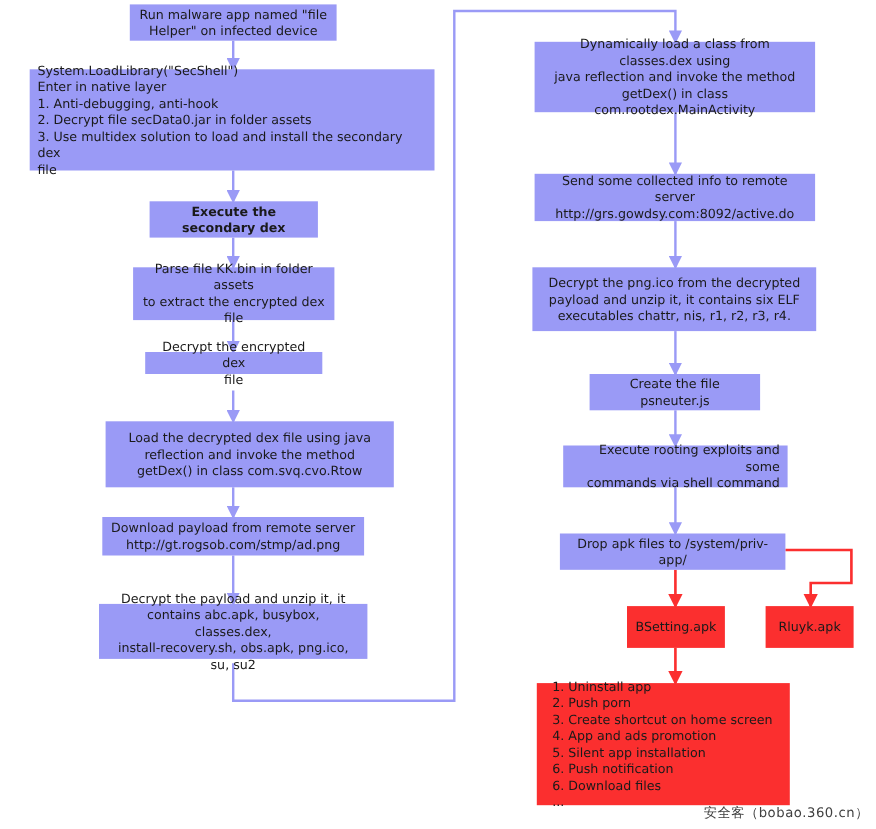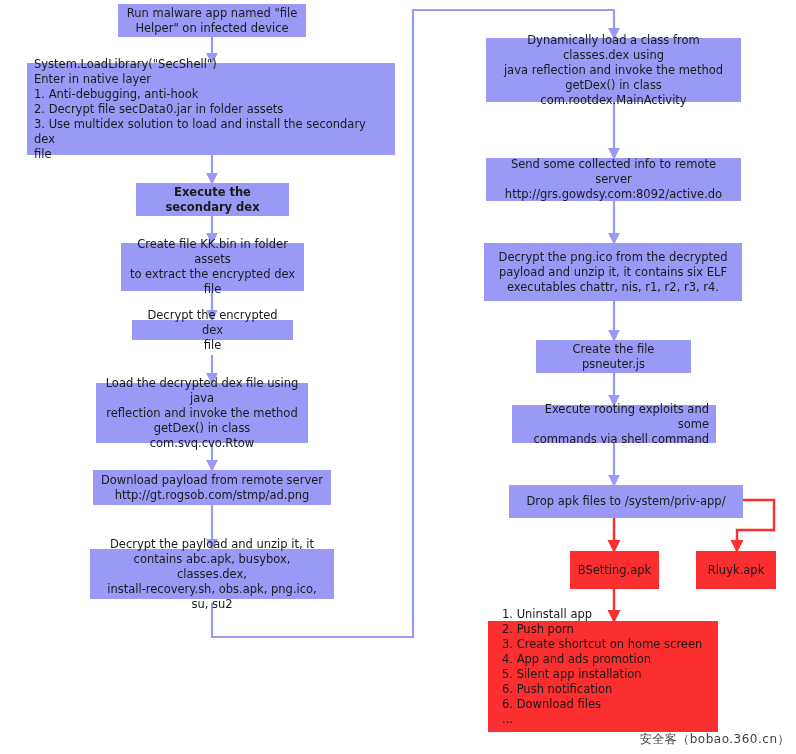--- a/index.html
+++ b/index.html
@@ -92,31 +92,31 @@
 2. Decrypt file secData0.jar in folder assets
 3. Use multidex solution to load and install the  secondary dex
 file</span>
   </div>
 
   <div class="node purple" style="left:136px;top:183px;width:153px;height:33px;font-weight:bold;">
     <span class="txt">Execute the secondary dex</span>
   </div>
 
   <div class="node purple" style="left:121px;top:243px;width:183px;height:48px;">
-    <span class="txt">Create file KK.bin in folder assets
+    <span class="txt">Parse file KK.bin in folder assets
 to extract the encrypted dex
 file</span>
   </div>
 
   <div class="node purple" style="left:132px;top:320px;width:161px;height:20px;">
     <span class="txt">Decrypt the encrypted dex
 file</span>
   </div>
 
-  <div class="node purple" style="left:96px;top:383px;width:212px;height:60px;justify-content:flex-end;">
+  <div class="node purple" style="left:96px;top:383px;width:262px;height:60px;justify-content:flex-end;">
     <span class="txt">Load the decrypted dex file using java
 reflection and invoke the method
 getDex() in class com.svq.cvo.Rtow</span>
   </div>
 
   <div class="node purple" style="left:93px;top:470px;width:238px;height:35px;">
     <span class="txt">Download payload from remote server
 http://gt.rogsob.com/stmp/ad.png</span>
   </div>
 
@@ -145,33 +145,33 @@
 
   <div class="node purple" style="left:536px;top:340px;width:155px;height:33px;">
     <span class="txt">Create the file psneuter.js</span>
   </div>
 
   <div class="node purple" style="left:512px;top:405px;width:204px;height:38px;text-align:right;">
     <span class="txt">Execute rooting exploits and some
 commands via shell command</span>
   </div>
 
-  <div class="node purple" style="left:509px;top:485px;width:234px;height:33px;">
+  <div class="node purple" style="left:509px;top:485px;width:205px;height:33px;">
     <span class="txt">Drop apk files to /system/priv-app/</span>
   </div>
 
   <div class="node red" style="left:570px;top:551px;width:89px;height:38px;">
     <span class="txt">BSetting.apk</span>
   </div>
 
   <div class="node red" style="left:696px;top:551px;width:80px;height:38px;justify-content:flex-end;">
     <span class="txt">Rluyk.apk</span>
   </div>
 
-  <div class="node red left-align" style="left:488px;top:621px;width:230px;height:111px;padding-left:14px;align-items:flex-end;">
+  <div class="node red left-align" style="left:488px;top:621px;width:230px;height:111px;padding-left:14px;">
     <span class="txt">1. Uninstall app
 2. Push porn
 3. Create shortcut on home screen
 4. App and ads  promotion
 5. Silent app installation
 6. Push notification
 6. Download files
 ...</span>
   </div>
 

